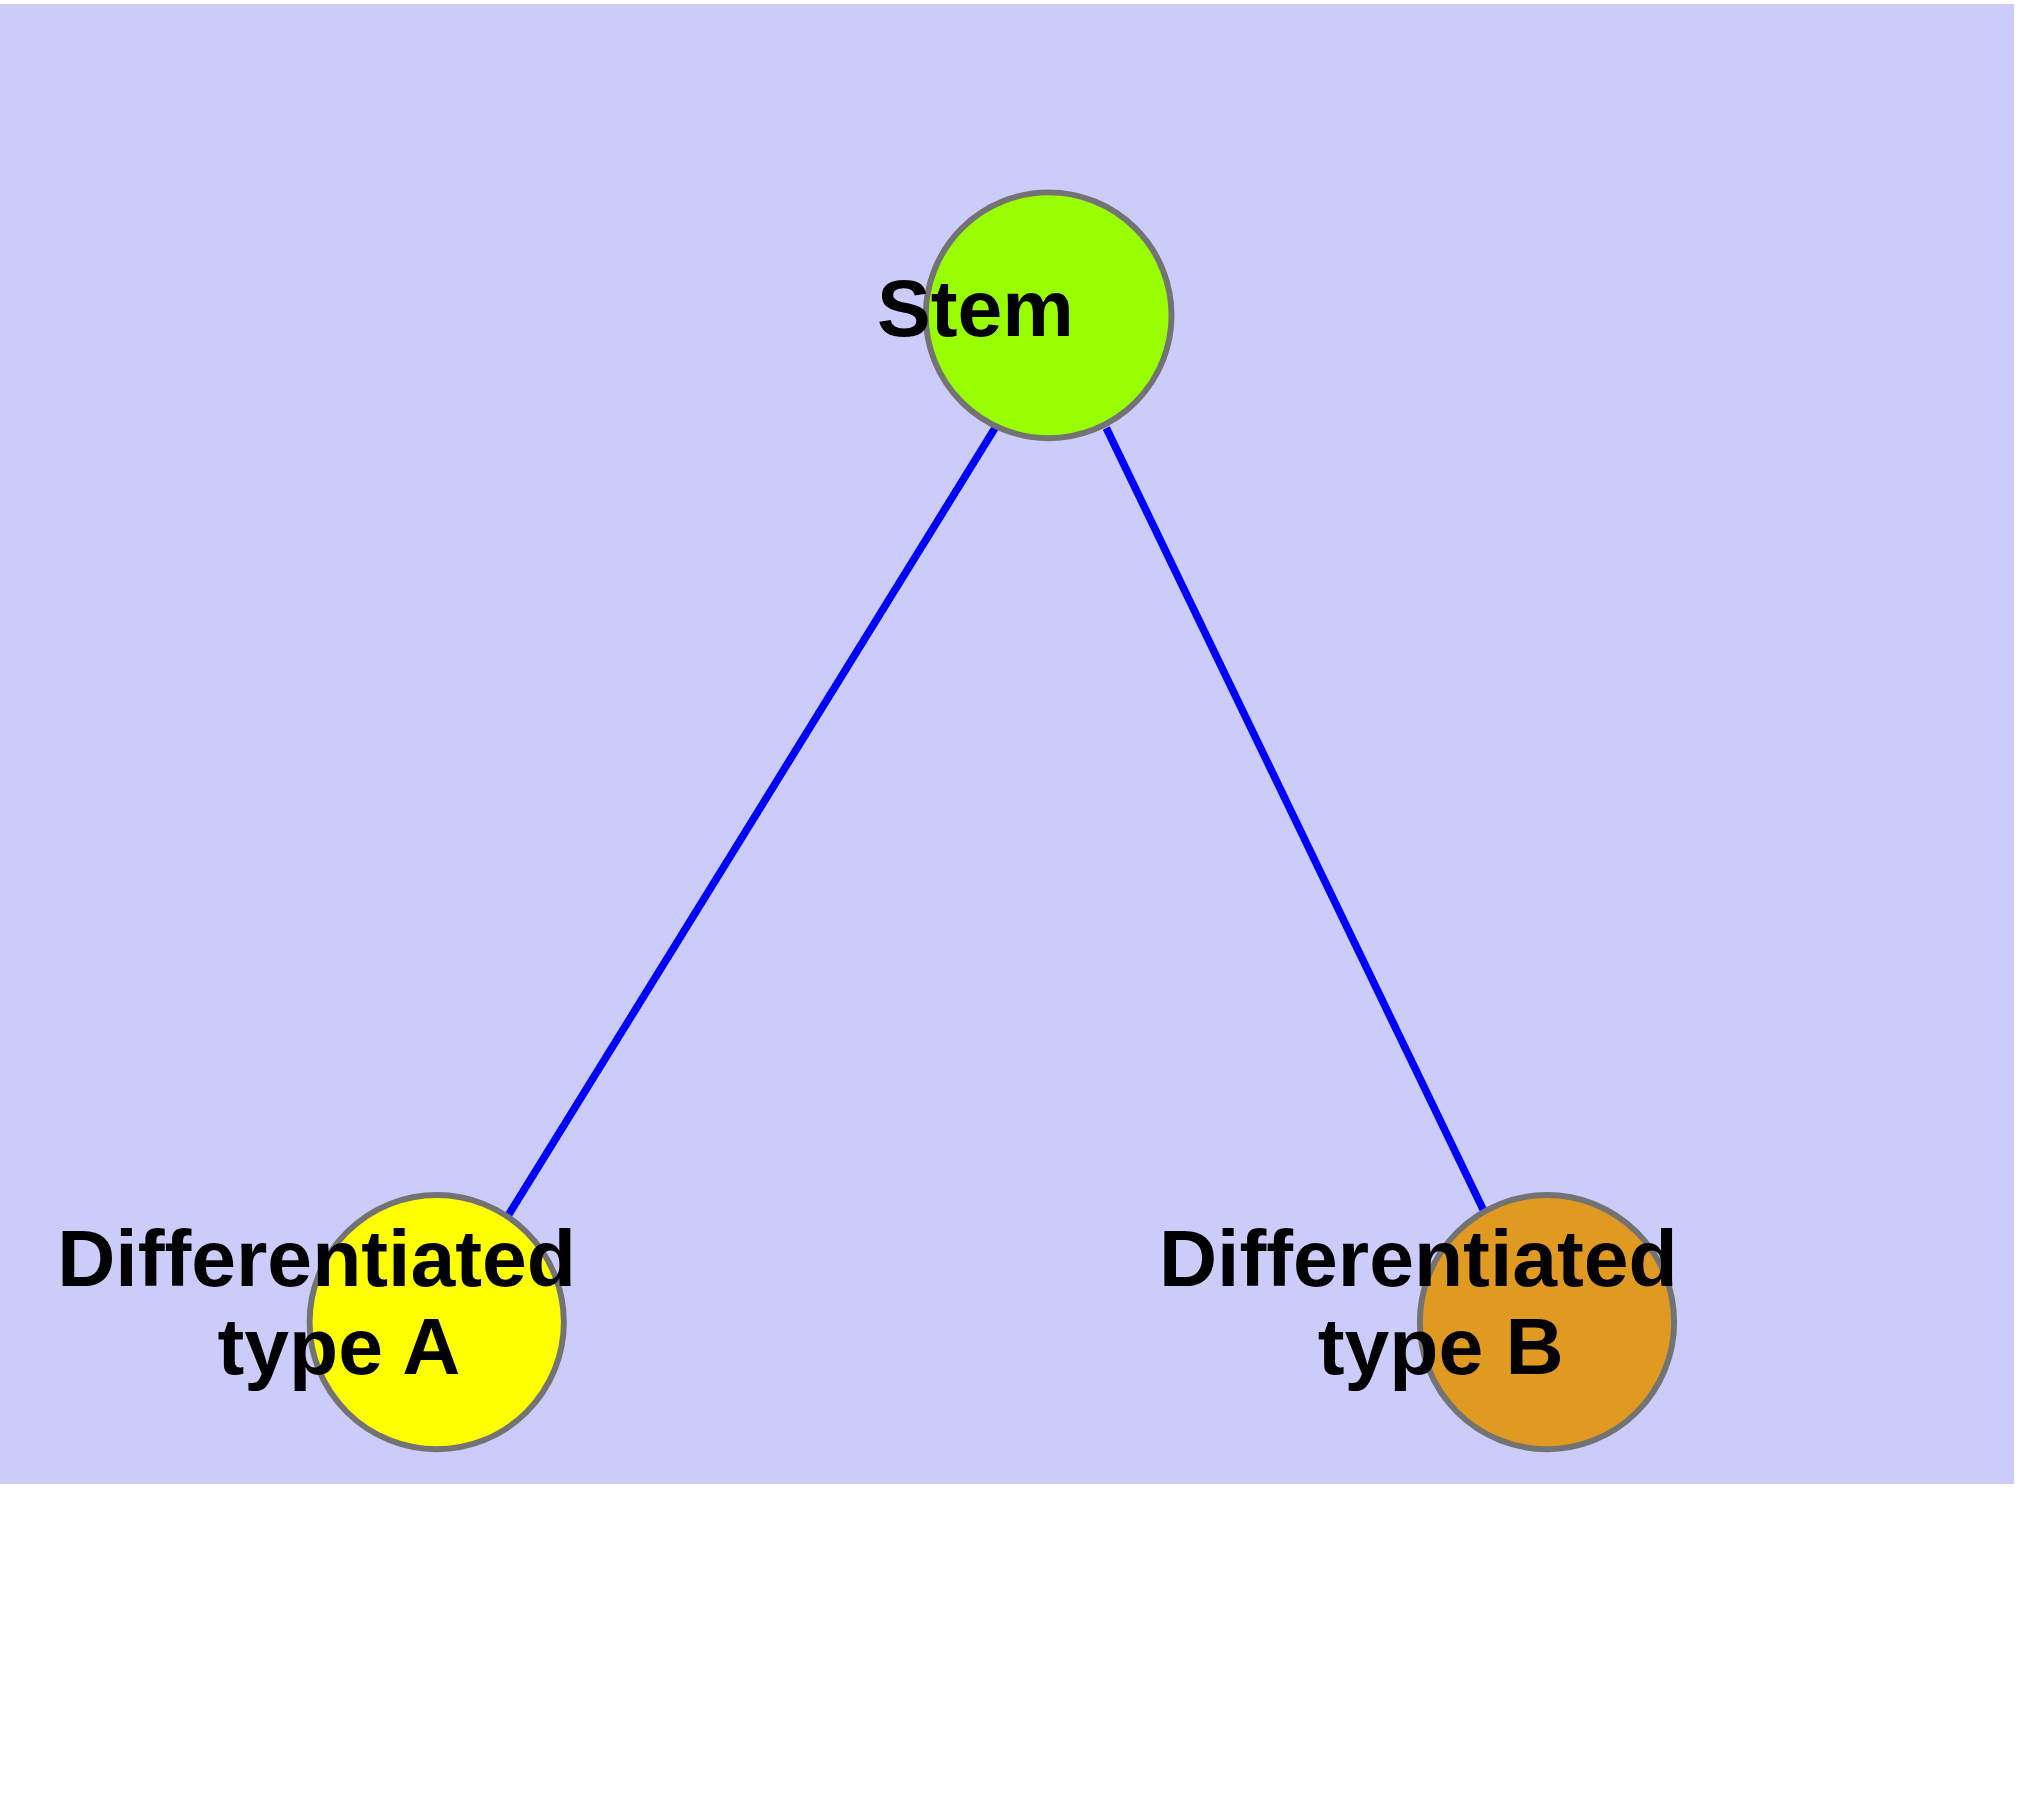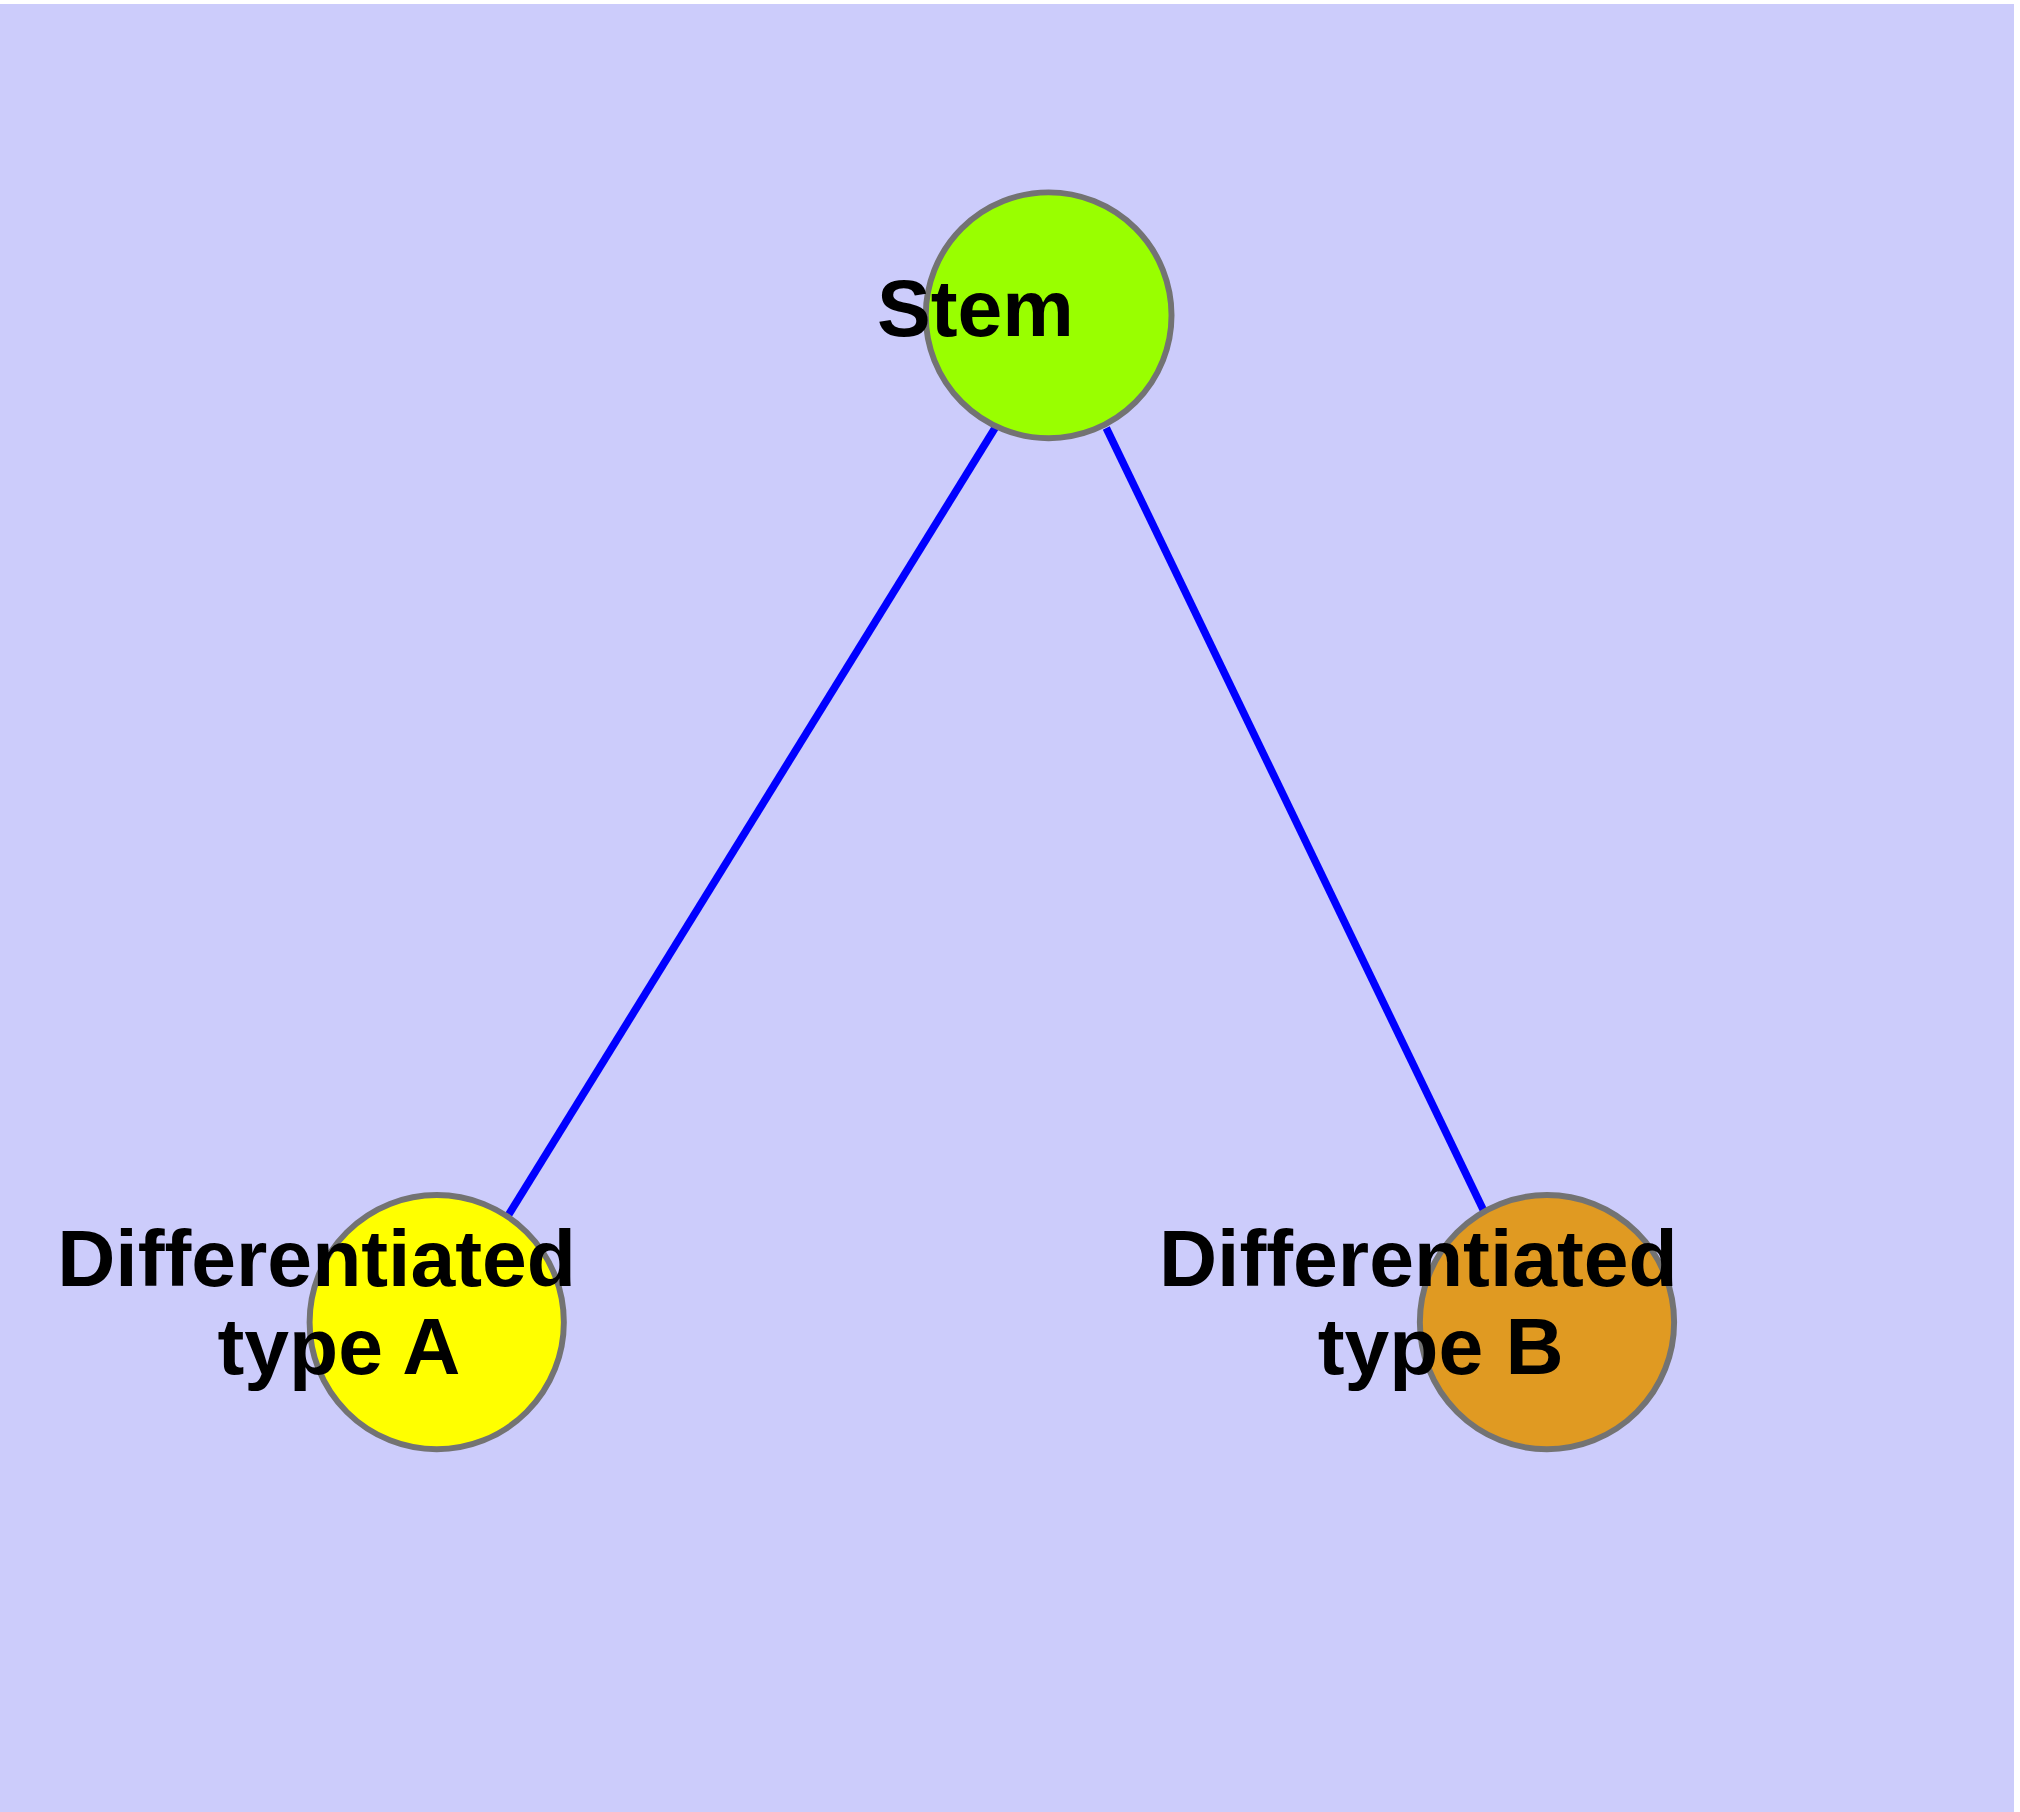--- a/index.html
+++ b/index.html
@@ -3,21 +3,21 @@
 <meta charset="utf-8">
 <style>
   html, body {
     margin: 0;
     padding: 0;
     background: #ffffff;
   }
   #stage {
     position: relative;
     width: 2021px;
-    height: 1812px;
+    height: 1484px;
     overflow: hidden;
     background: #ffffff;
   }
   #canvas {
     position: absolute;
     left: 0;
     top: 4.2px;
     width: 2014px;
     height: 1808px;
     background: #ccccfb;

